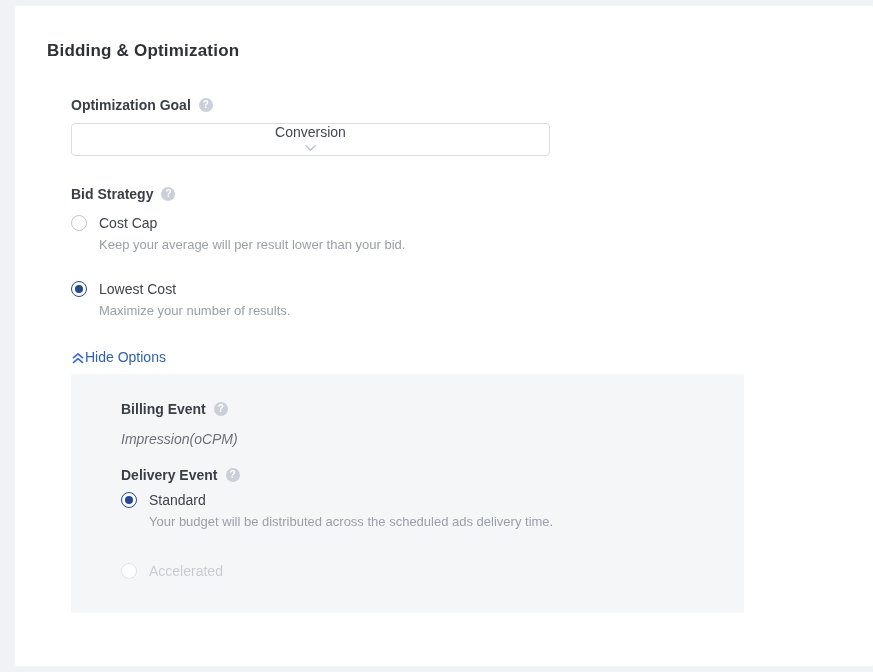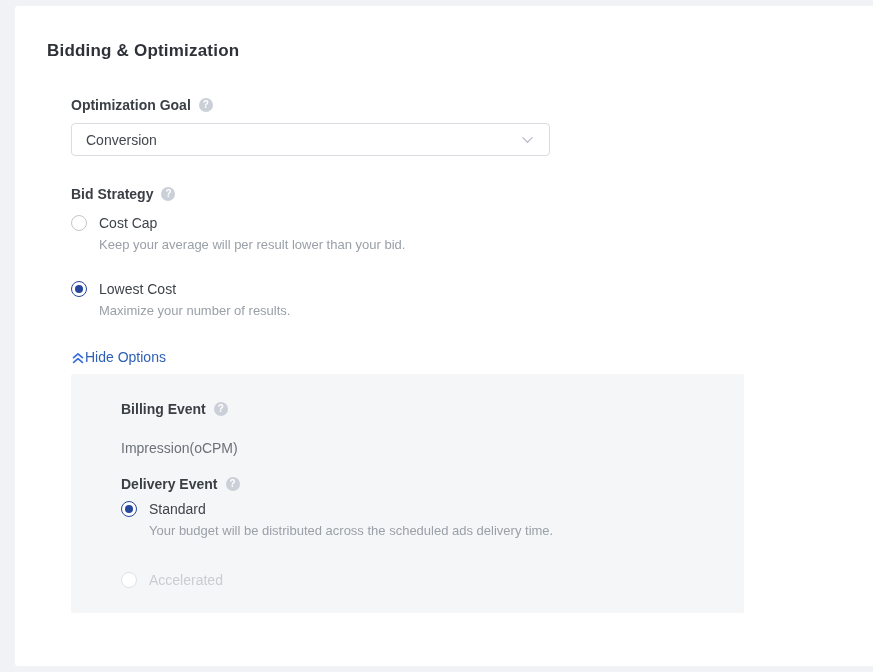--- a/index.html
+++ b/index.html
@@ -56,20 +56,21 @@
     border: 1px solid #d9dce1;
     border-radius: 4px;
     background: #fff;
     display: flex;
     align-items: center;
     justify-content: space-between;
     padding: 0 14px;
     font-size: 14px;
     color: #42464d;
     cursor: pointer;
+    flex-direction: column;
   }
   .select-box .chev { display: flex; align-items: center; }
 
   .group-label { margin-top: 30px; }
 
   .radio-row {
     display: flex;
     align-items: center;
     gap: 12px;
     cursor: pointer;
@@ -118,23 +119,24 @@
 
   .options-panel {
     margin-top: 9px;
     width: 673px;
     height: 239px;
     background: #f5f6f8;
     border-radius: 2px;
     padding: 27px 0 0 50px;
   }
   .panel-value {
-    margin-top: 23px;
+    margin-top: 14px;
     font-size: 14px;
     color: #6c7178;
+    font-style: italic;
   }
   .panel-group-label { margin-top: 20px; }
   .rr-standard    { margin-top: 9px; }
   .rr-accelerated { margin-top: 8px; }
 </style>
 </head>
 <body>
 
 <div class="card">
 

